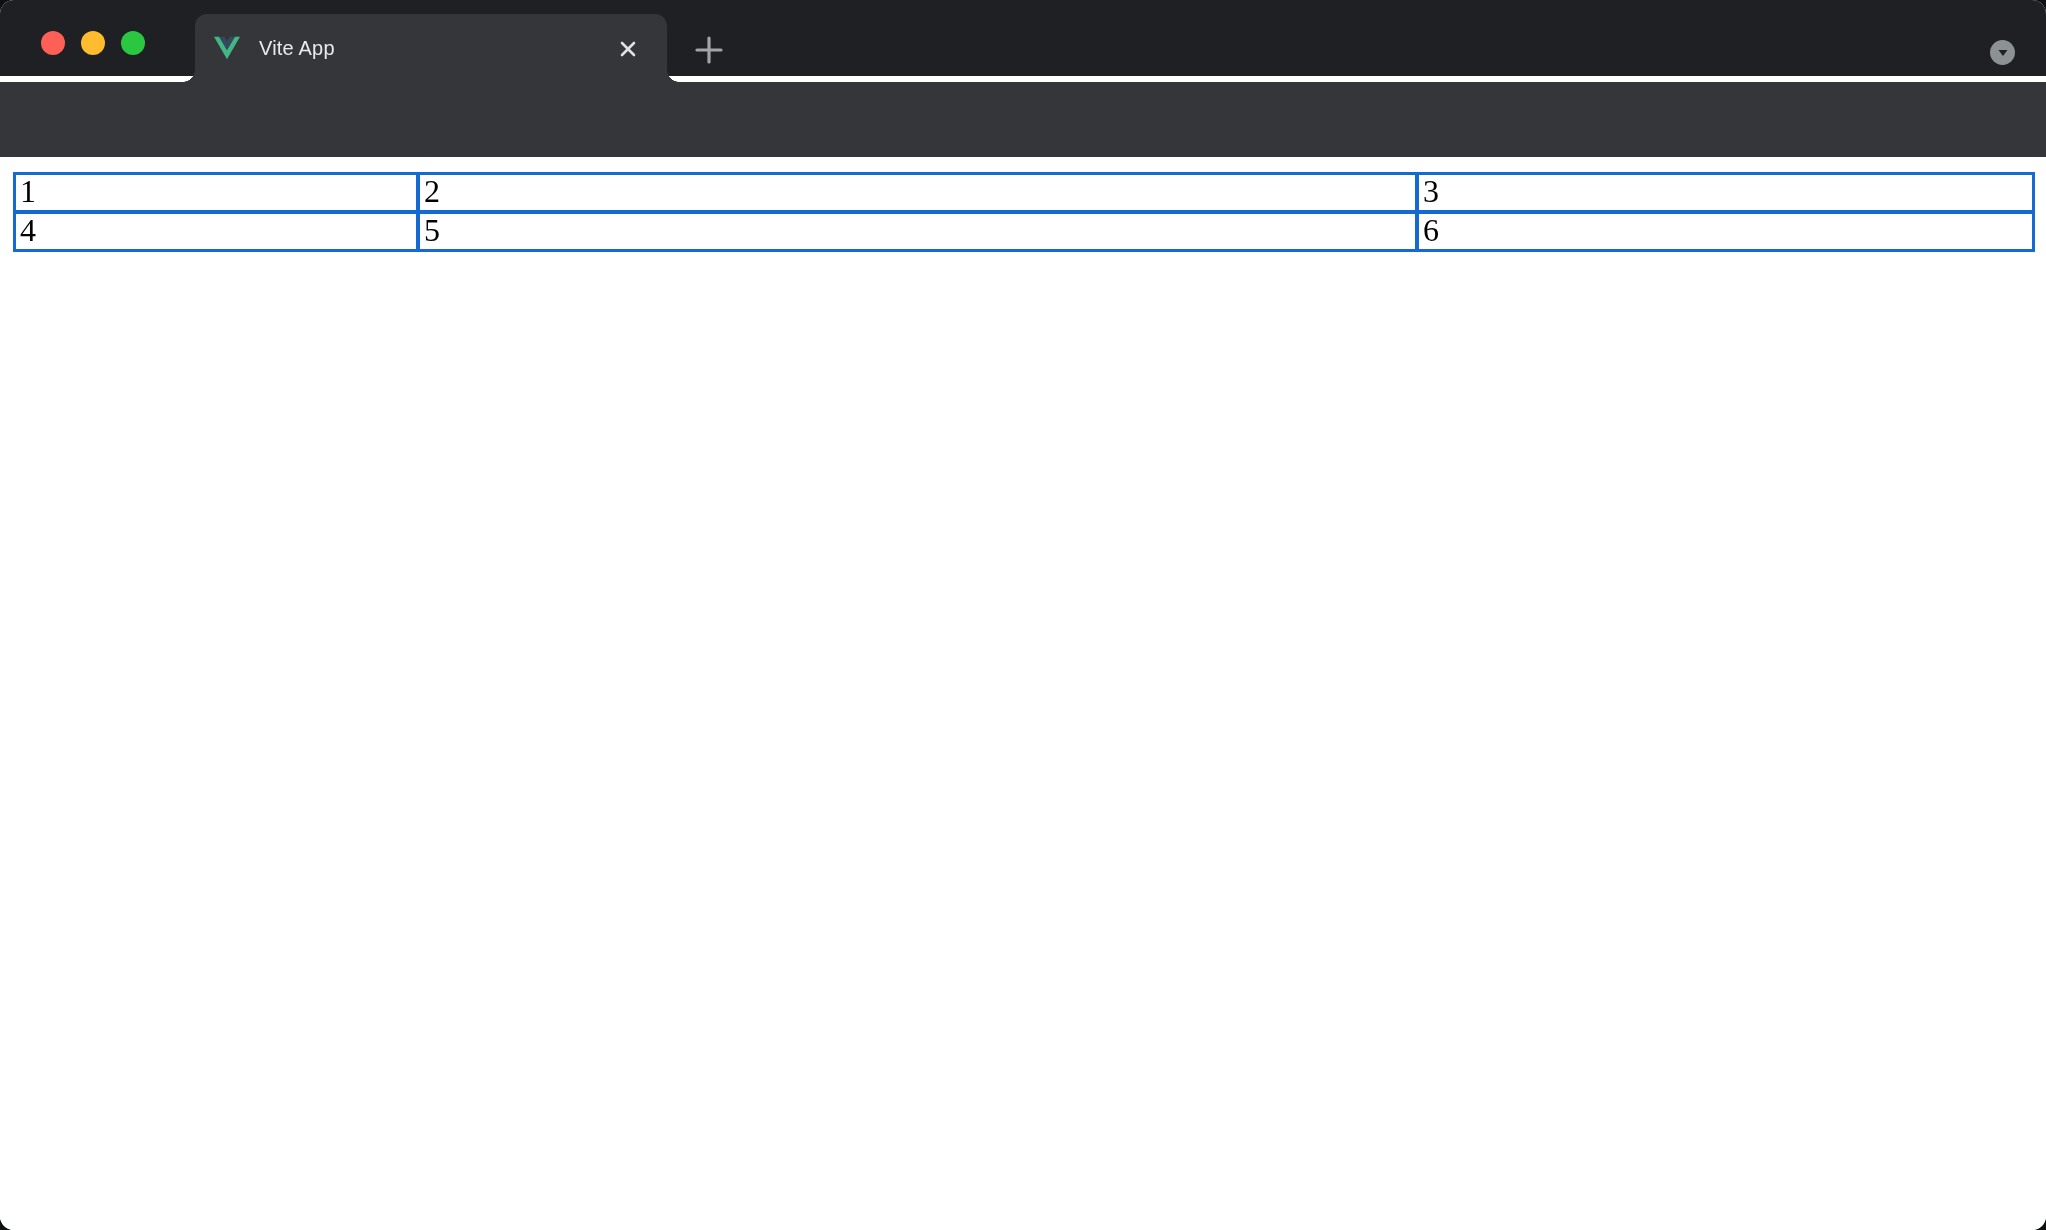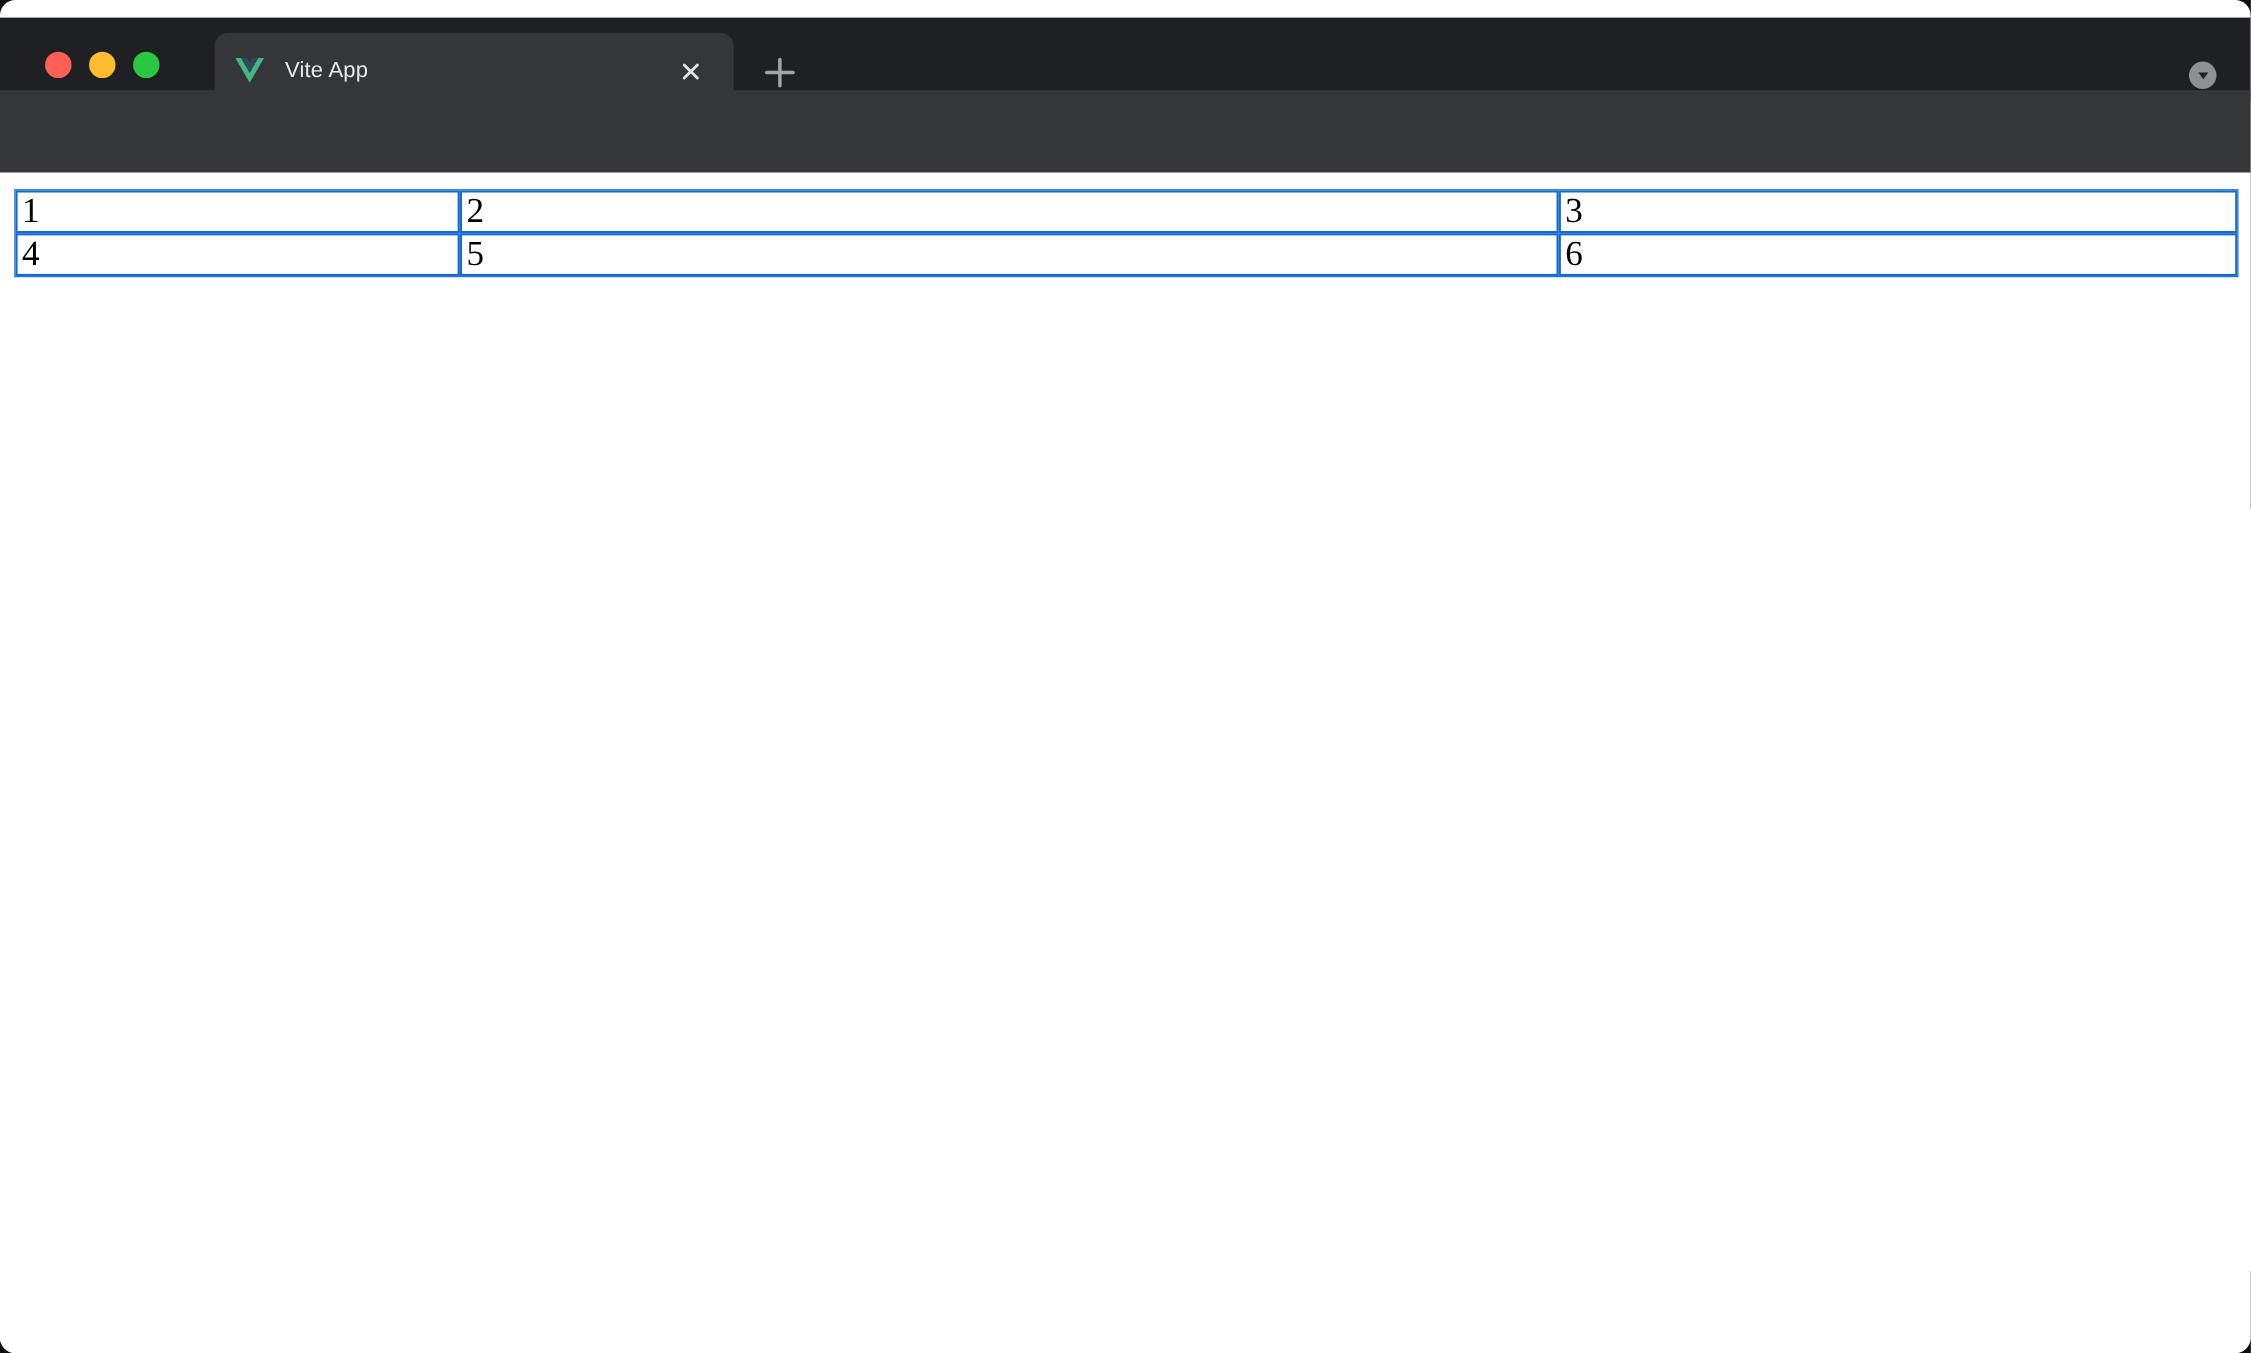--- a/index.html
+++ b/index.html
@@ -1,20 +1,20 @@
 <!DOCTYPE html>
 <html><head>
 <meta charset="utf-8">
 <style>
   * { margin:0; padding:0; box-sizing:border-box; }
   html,body { width:2046px; height:1230px; background:#0f1012; font-family:"Liberation Sans", sans-serif; }
   .window { position:absolute; left:0; top:0; width:2046px; height:1230px; border-radius:14px; overflow:hidden; background:#ffffff; }
 
   
-  .tabstrip { position:absolute; left:0; top:16px; width:100%; height:76px; background:#1f2023;text-decoration:underline; }
+  .tabstrip { position:absolute; left:0; top:0; width:100%; height:76px; background:#1f2023;text-decoration:underline; }
   .traffic { position:absolute; top:31px; width:24px; height:24px; border-radius:50%; }
   .t-close { left:41px; } .t-min { left:81px; } .t-max { left:121px; }
 
   .tab { position:absolute; left:195px; top:14px; width:472px; height:68px; background:#35363a; border-radius:12px 12px 0 0; }
   .tab::before, .tab::after { content:""; position:absolute; bottom:0; width:12px; height:12px; }
   .tab::before { left:-12px; background:radial-gradient(circle 12px at 0 0, transparent 11.5px, #35363a 12px); }
   .tab::after  { right:-12px; background:radial-gradient(circle 12px at 100% 0, transparent 11.5px, #35363a 12px); }
   .favicon { position:absolute; left:19px; top:21px; width:26px; height:26px; }
   .tab-title { position:absolute; left:64px; top:0; height:100%; display:flex; align-items:center; font-size:20px; color:#e8eaed; letter-spacing:.2px; }
   .tab-close { position:absolute; left:423px; top:25px; width:20px; height:20px; cursor:default; }

